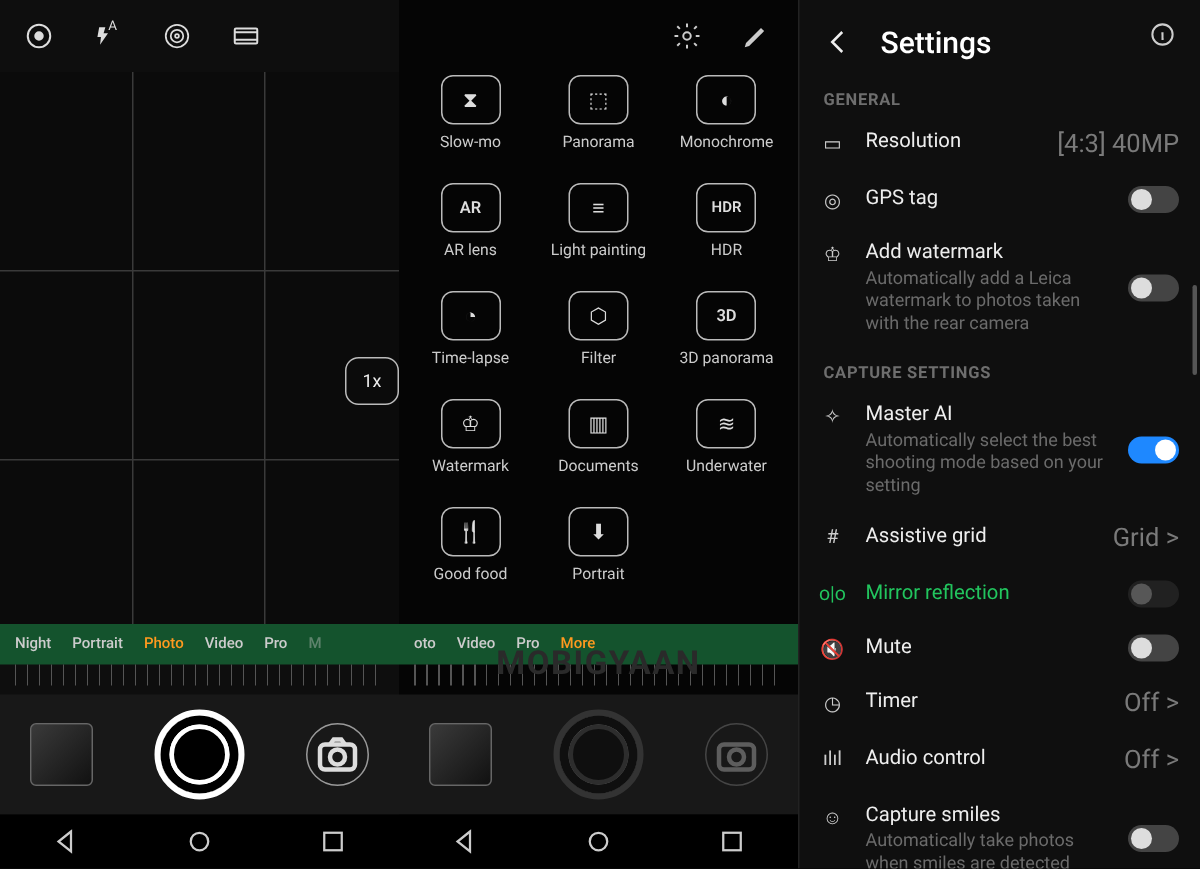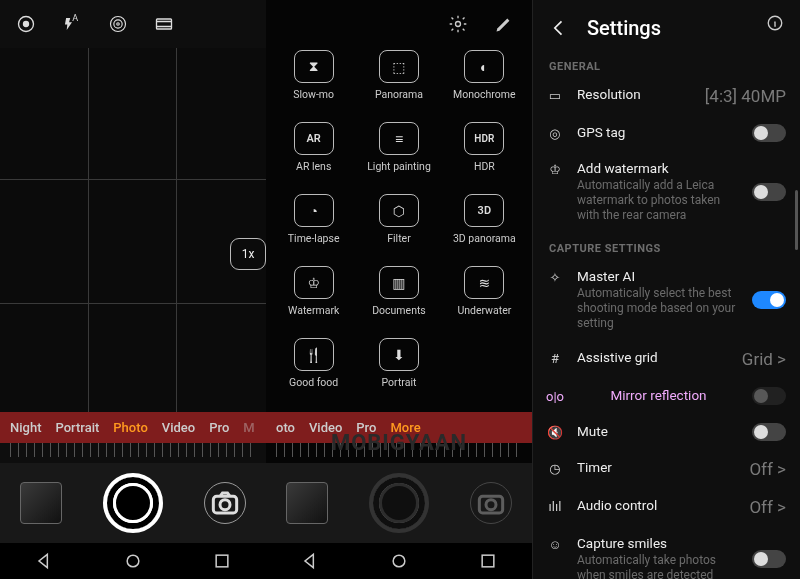--- a/index.html
+++ b/index.html
@@ -51,22 +51,22 @@
   .zoom-pill {
     position:absolute; left:230px; top:190px;
     width:36px; height:32px; border:1.5px solid #bbb; border-radius:9px;
     display:flex; align-items:center; justify-content:center;
     font-size:12px; color:#eee;
   }
 
   
   .mode-strip {
     display:flex; align-items:center; gap:14px;
-    padding: 8px 10px; font-size:13px; font-weight:500;
-    background:#7f1d1d; color:#ccc; white-space:nowrap; overflow:hidden;
+    padding: 8px 10px; font-size:10px; font-weight:500;
+    background:#14532d; color:#ccc; white-space:nowrap; overflow:hidden;
   }
   .mode-strip span.active { color:#ff9a1f; }
   .ruler {
     height:14px;
     background: repeating-linear-gradient(90deg,#555 0 1px, transparent 1px 8px);
     margin: 0 10px 6px;
   }
   .shutter-row {
     height:80px; display:flex; align-items:center; justify-content:space-around;
     background:#181818;
@@ -145,21 +145,21 @@
   }
   .row {
     display:flex; align-items:flex-start; gap:12px;
     padding: 9px 14px 9px 12px;
   }
   .row .ricon { width:20px; color:#ccc; flex:0 0 20px; display:flex; justify-content:center; padding-top:2px;}
   .row .rmain { flex:1; }
   .row .rtitle { color:#eee; font-size:13.5px; }
   .row .rdesc { color:#6b6b6b; font-size:12px; line-height:1.25; margin-top:2px;}
   .row .rval { color:#7a7a7a; font-size:17px; align-self:center; }
-  .row.dim .rtitle,.row.dim .ricon{ color:#f0abfc;text-align:center;}
+  .row.dim .rtitle,.row.dim .ricon{ color:#22c55e;}
   .toggle {
     width:34px; height:18px; border-radius:10px; background:#444; position:relative; align-self:center; flex:0 0 34px;
   }
   .toggle::after{
     content:""; position:absolute; width:14px; height:14px; border-radius:50%;
     background:#ddd; top:2px; left:2px;
   }
   .toggle.on{ background:#1e88ff; }
   .toggle.on::after{ left:18px; background:#fff;}
   .toggle.dim { opacity:.35;}

